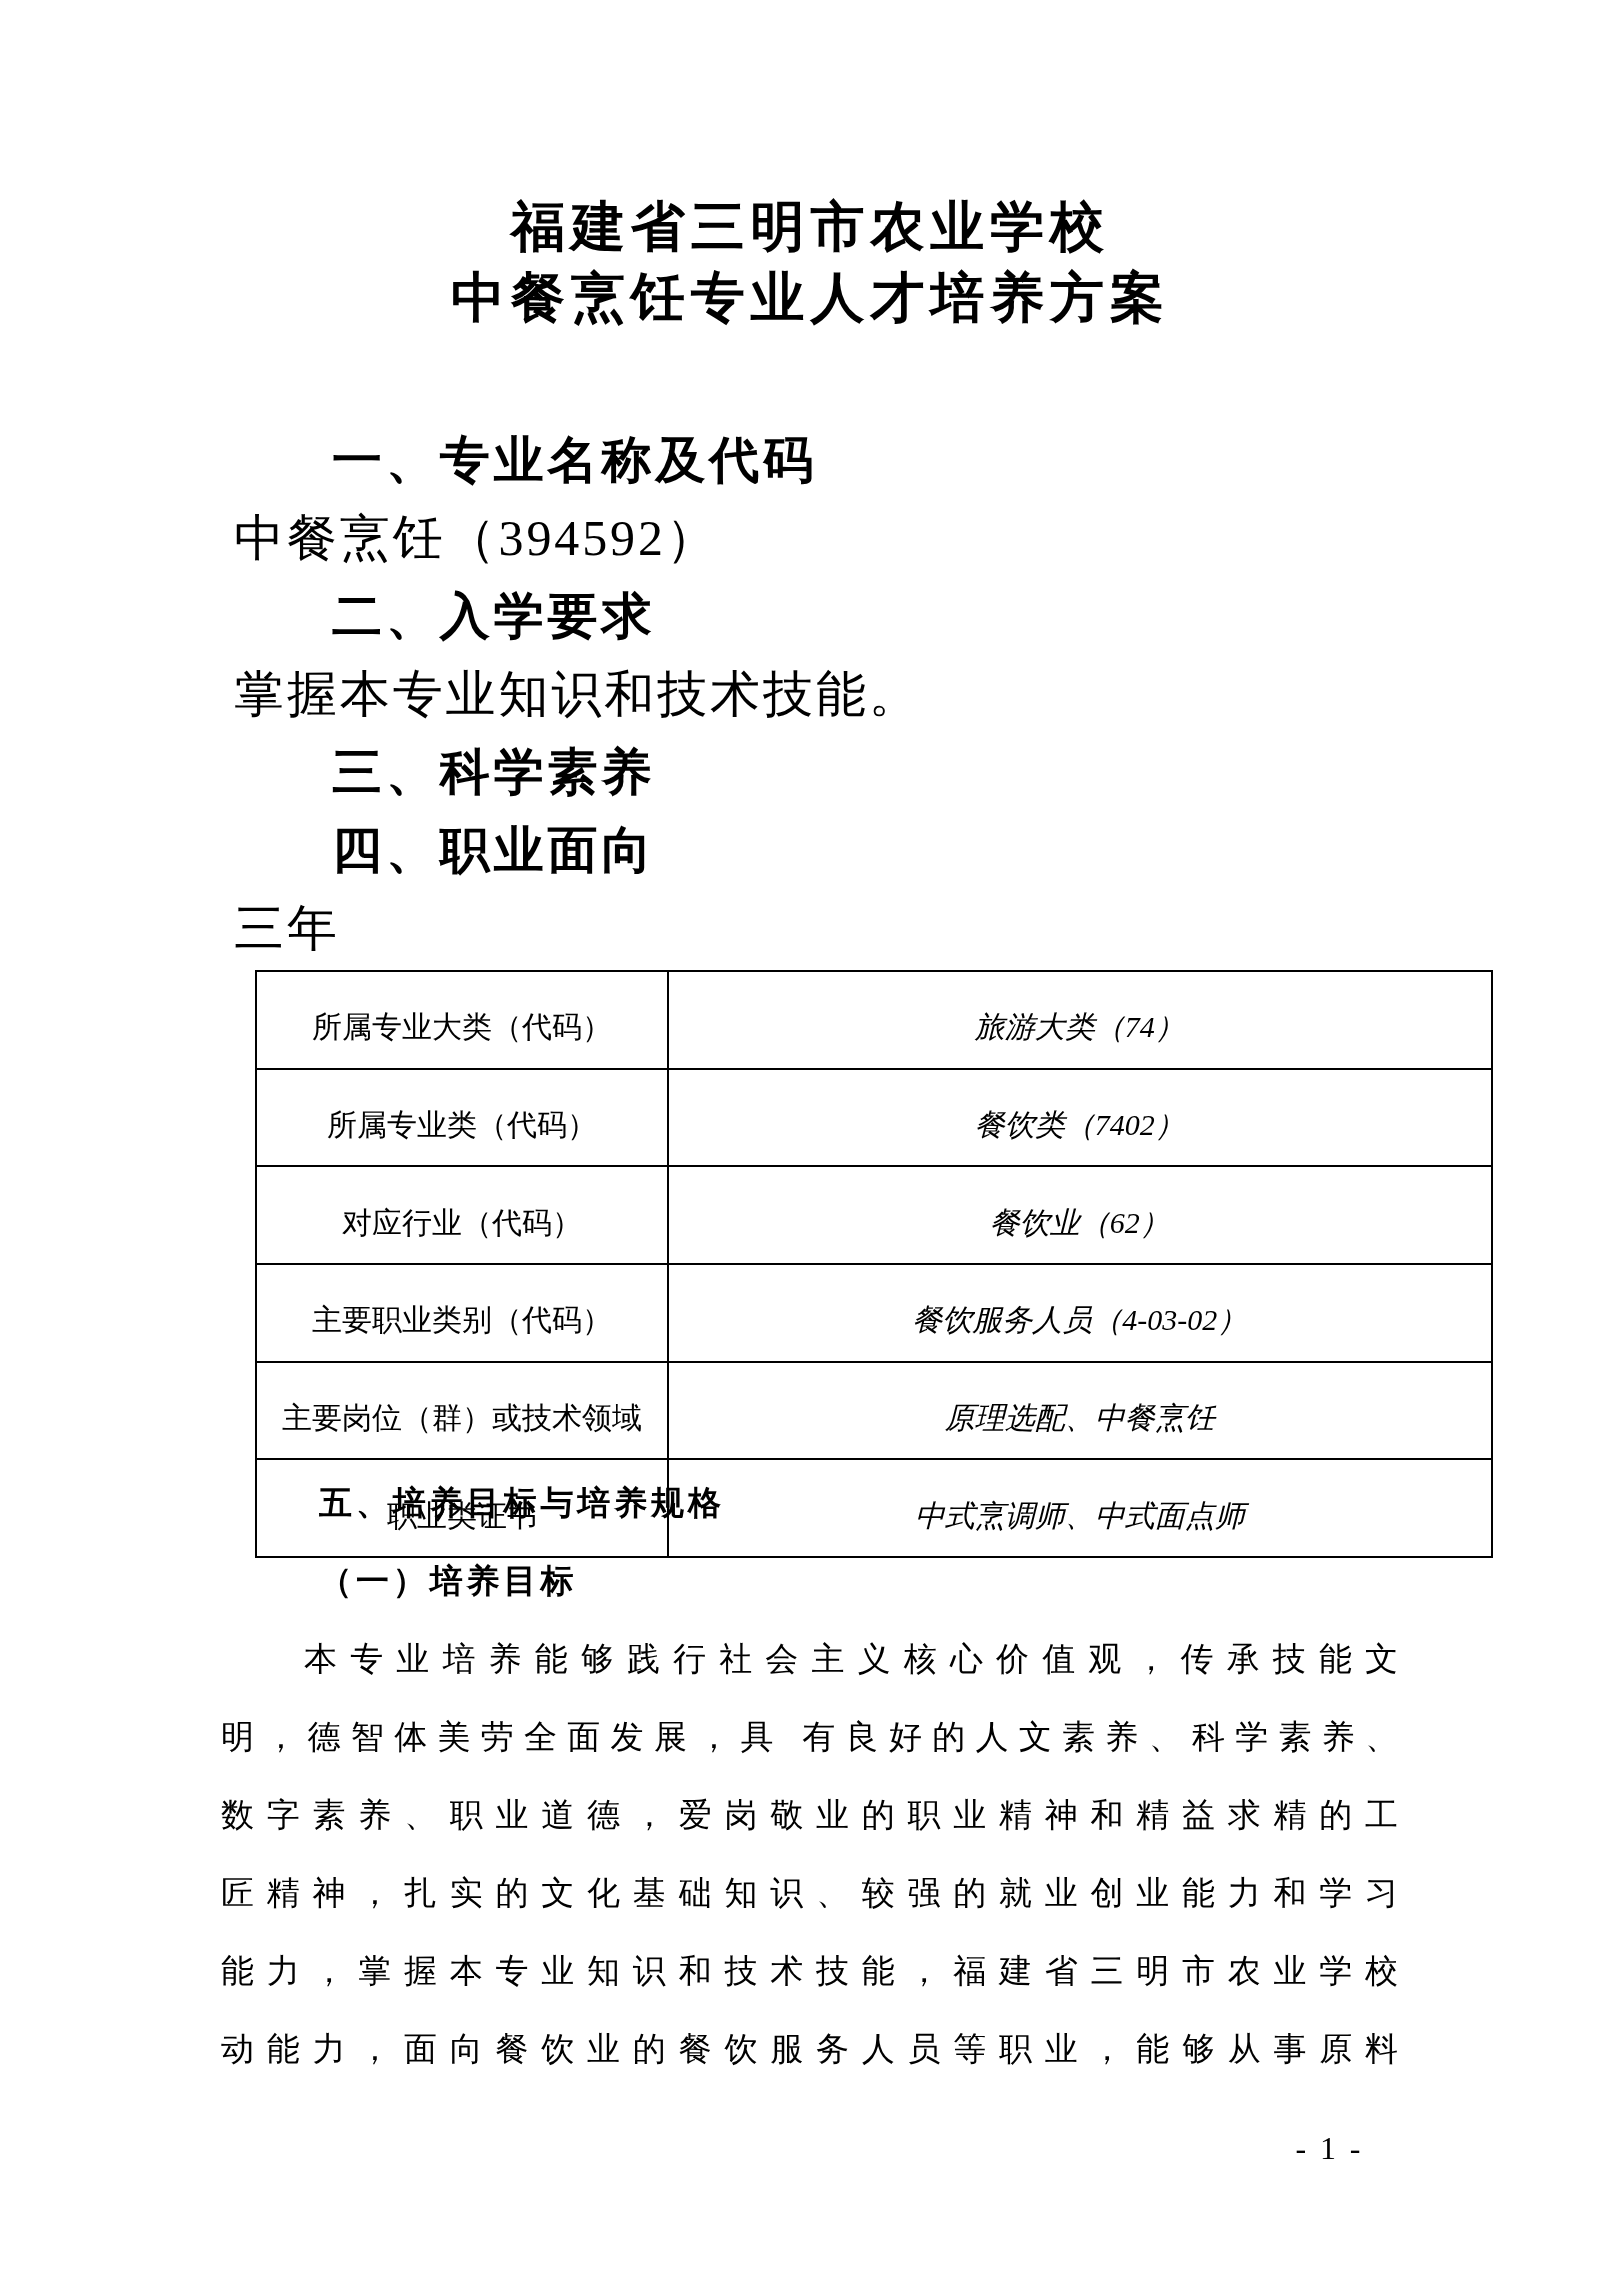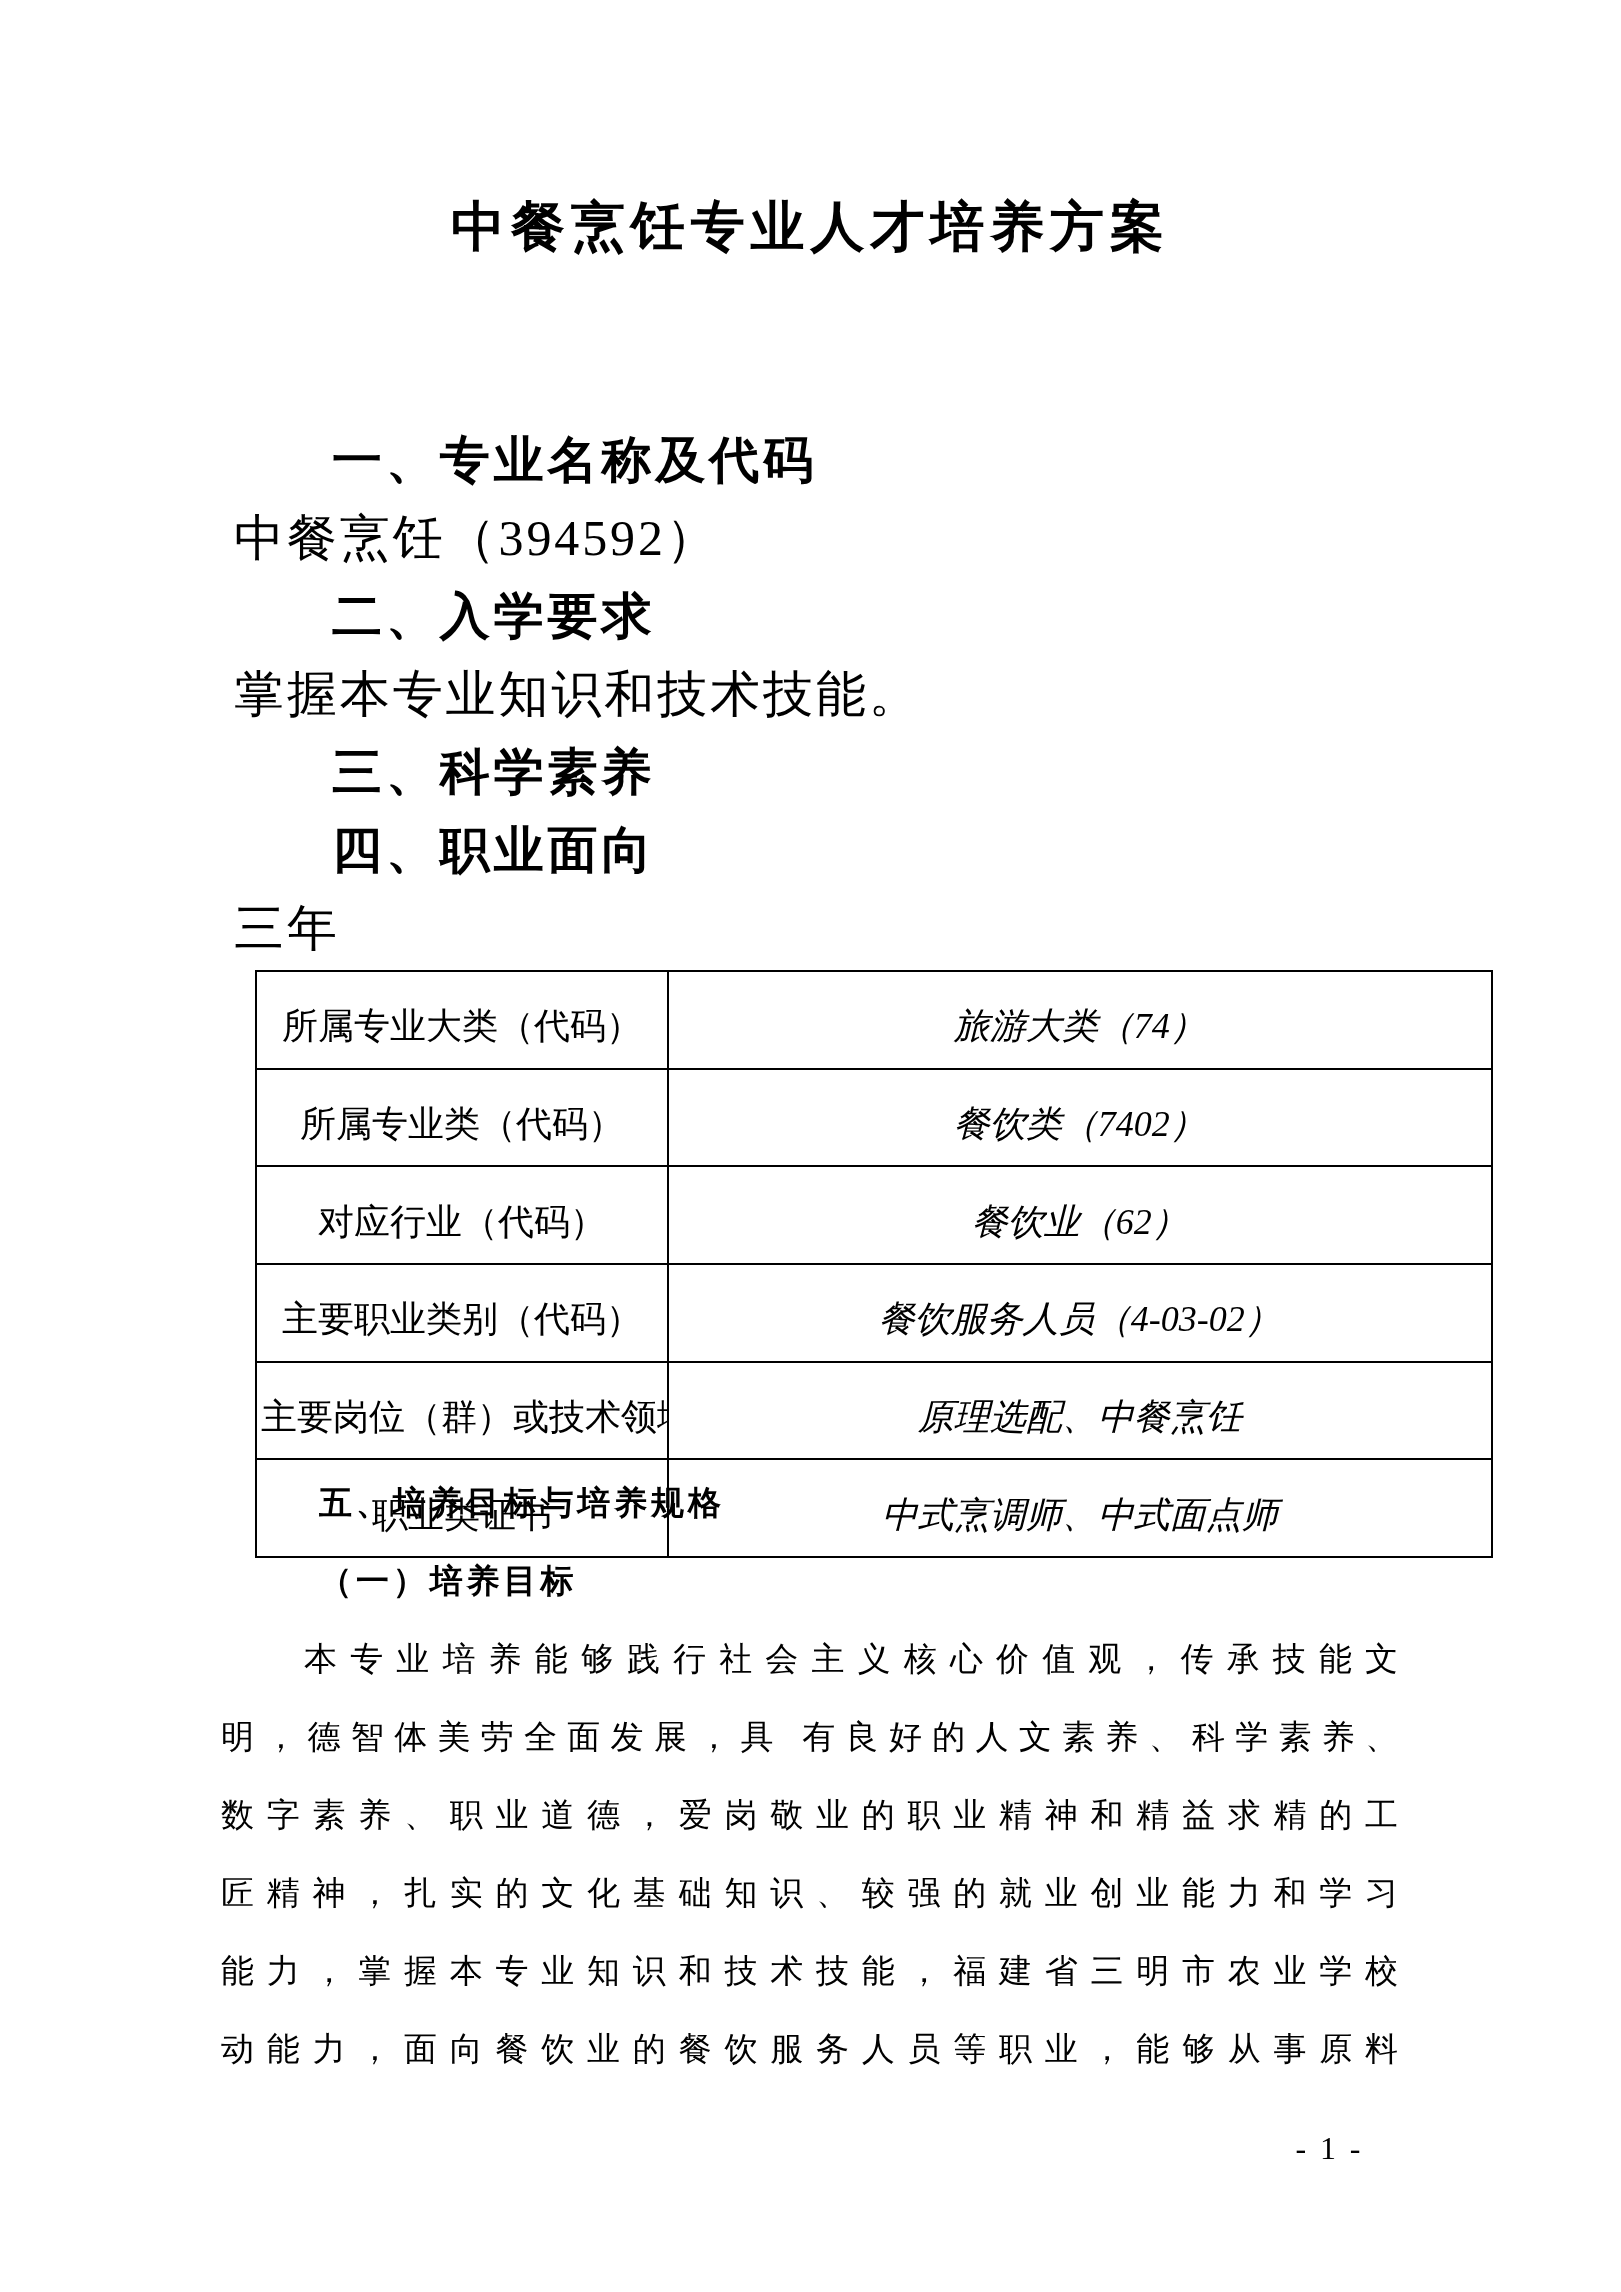--- a/index.html
+++ b/index.html
@@ -59,21 +59,21 @@
     top: 970px;
     width: 1215px;
     border-collapse: collapse;
     table-layout: fixed;
   }
   .career-table td {
     border: 2px solid #000000;
     height: 82px;
     text-align: center;
     vertical-align: middle;
-    font-size: 36px;
+    font-size: 30px;
     line-height: 39px;
     padding: 13.7px 3.9px 0 3.9px;
     overflow: hidden;
     white-space: nowrap;
   }
   .career-table .col-label { width: 402px; }
   .career-table .col-value { width: 814px; font-style: italic; }
   .career-table { border: 2.9px solid #000000; }
 
   
@@ -104,20 +104,21 @@
     line-height: 43px;
     letter-spacing: 2.9px;
   }
 </style>
 </head>
 <body>
 
 <div class="page">
 
   <div class="title-block">
+    <div class="title-line">福建省三明市农业学校</div>
     <div class="title-line">中餐烹饪专业人才培养方案</div>
   </div>
 
   <div class="content">
     <div class="line heading-line">一、专业名称及代码</div>
     <div class="line body-line">中餐烹饪（394592）</div>
     <div class="line heading-line">二、入学要求</div>
     <div class="line body-line">掌握本专业知识和技术技能。</div>
     <div class="line heading-line">三、科学素养</div>
     <div class="line heading-line">四、职业面向</div>

